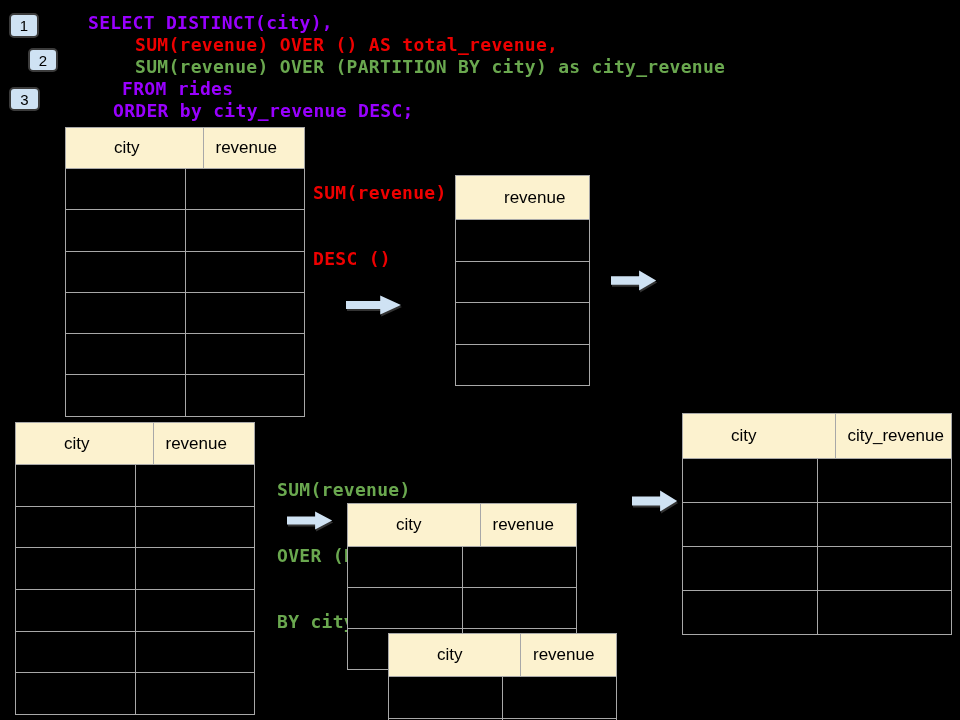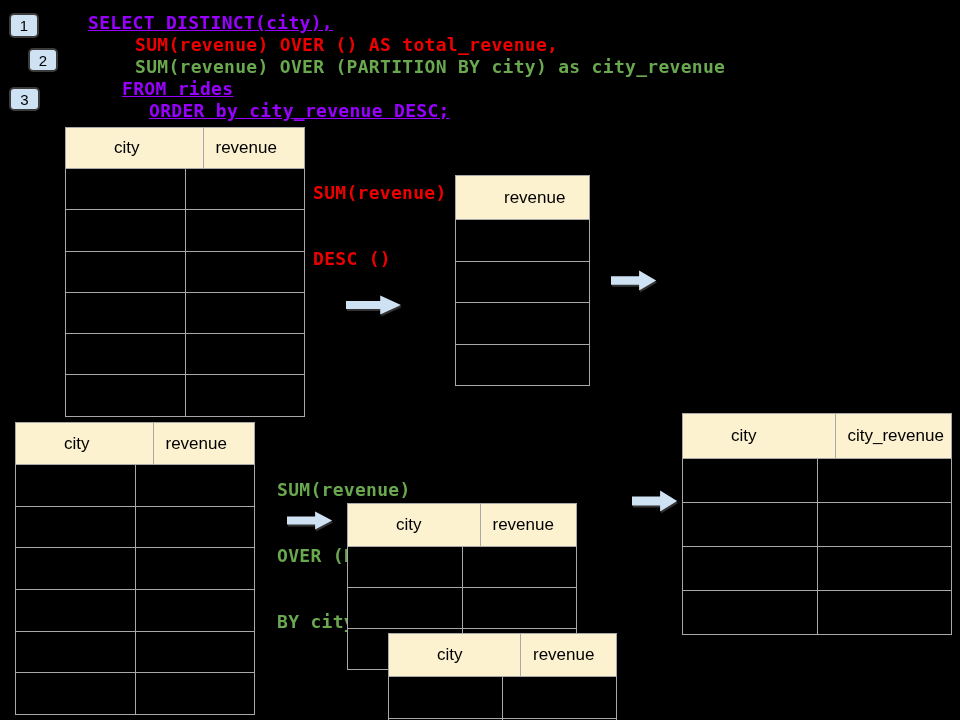--- a/index.html
+++ b/index.html
@@ -8,21 +8,21 @@
 
   
   .badge{position:absolute;background:#cfe2f3;border:2px solid #3b3b3b;border-radius:5px;
          display:flex;align-items:center;justify-content:center;
          font:15px "Liberation Sans",sans-serif;color:#000;box-sizing:border-box;}
 
   
   .code{position:absolute;font-family:"DejaVu Sans Mono","Liberation Mono",monospace;
         font-weight:bold;font-size:18px;line-height:22px;letter-spacing:0.3px;white-space:pre;}
   .code.small{font-size:15px;line-height:19px;letter-spacing:0.2px;}
-  .purple{color:#9900ff;text-decoration:underline;}
+  .purple{color:#9900ff;}
   .red{color:#ee0000;}
   .green{color:#6aa84f;}
 
   
   .tbl{position:absolute;background:#000;border:1px solid #a8a8a8;box-sizing:border-box;}
   .trh{display:flex;height:var(--hh);background:#fcf2cf;}
   .th{flex:1 1 0;display:flex;align-items:center;padding-left:12px;
       font:17px "Liberation Sans",sans-serif;color:#000;
       border-left:1px solid #a8a8a8;box-sizing:border-box;overflow:hidden;}
   .th:first-child{border-left:none;padding-left:48px;}
@@ -45,21 +45,21 @@
     <span>2</span>
   </div>
   <div class="badge" style="left:9px;top:87px;width:31px;height:24px;">
     <span>3</span>
   </div>
 
   <div class="code purple" style="left:88px;top:12px;">SELECT DISTINCT(city),</div>
   <div class="code green" style="left:135px;top:56px;">SUM(revenue) OVER (PARTITION BY city) as city_revenue</div>
   <div class="code red" style="left:135px;top:34px;">SUM(revenue) OVER () AS total_revenue,</div>
   <div class="code purple" style="left:122px;top:78px;">FROM rides</div>
-  <div class="code purple" style="left:113px;top:100px;margin-left:36px;">ORDER by city_revenue DESC;</div>
+  <div class="code purple" style="left:113px;top:100px;">ORDER by city_revenue DESC;</div>
 
 
   <div class="code red" style="left:313px;top:138px;">
     <div>SUM(revenue)</div>
     <div>DESC ()</div>
   </div>
 
   <div class="code green" style="left:277px;top:435px;">
     <div>SUM(revenue)</div>
     <div>OVER (PARTITION</div>

